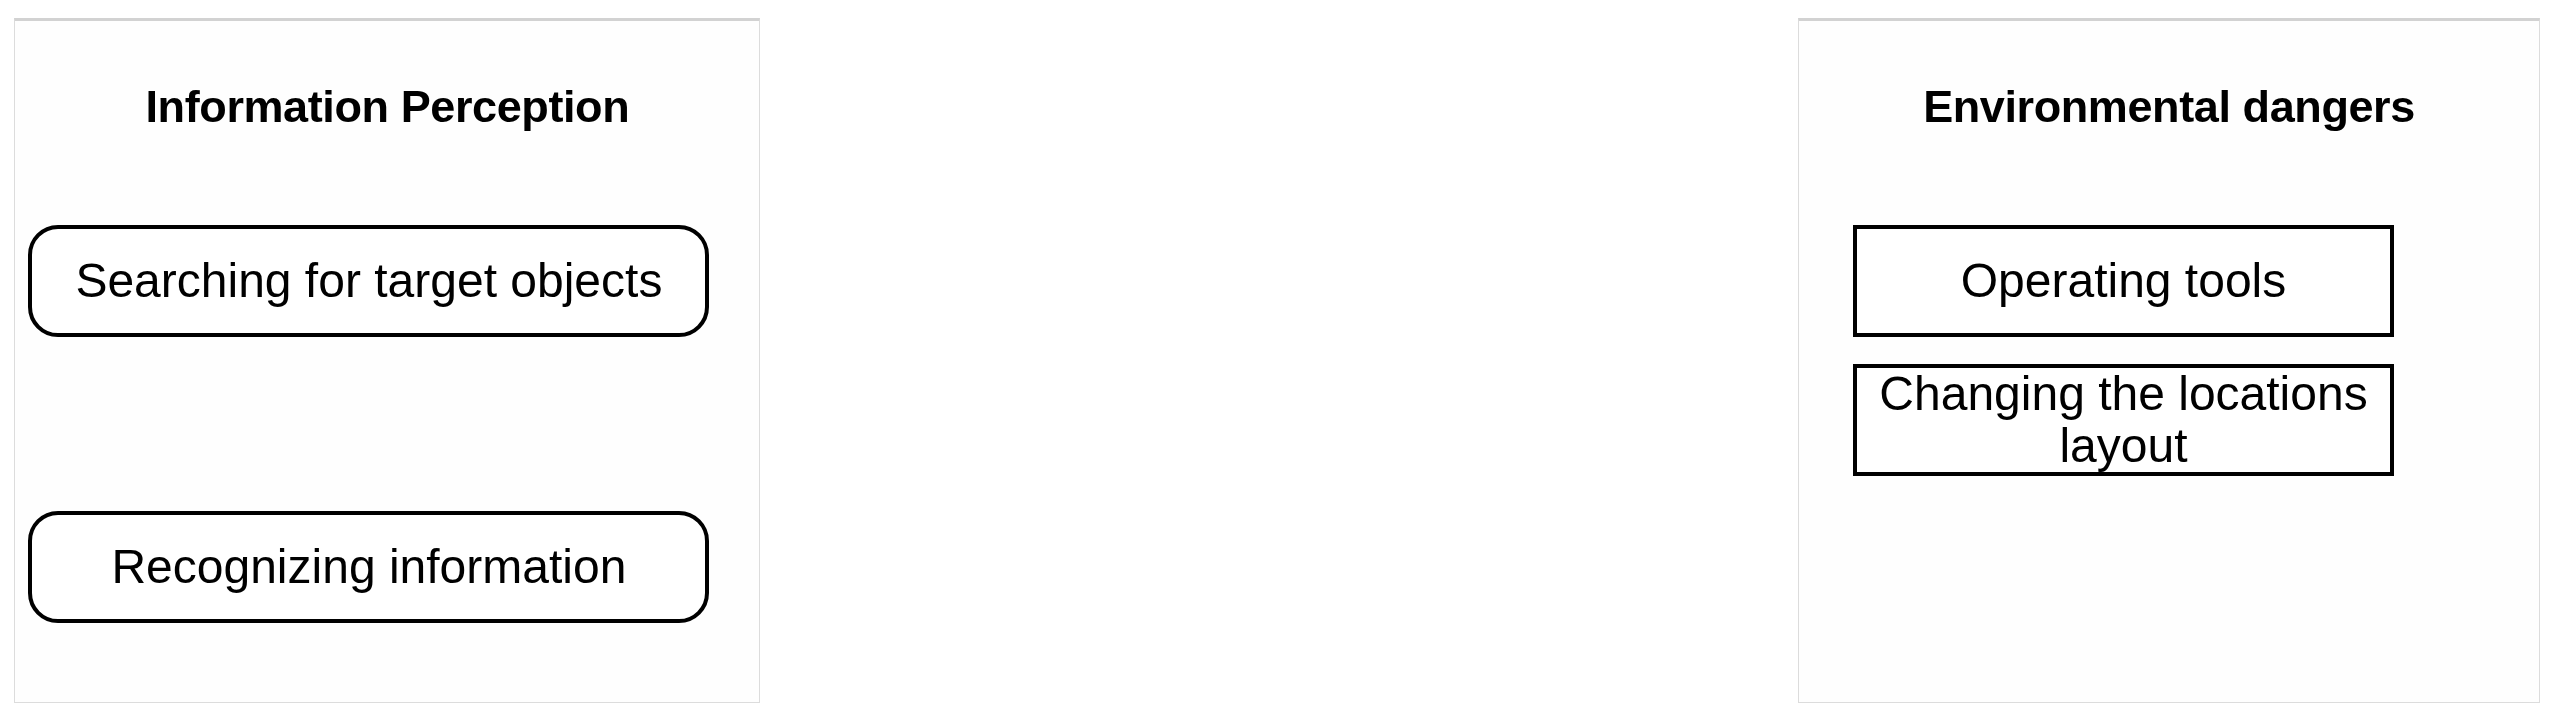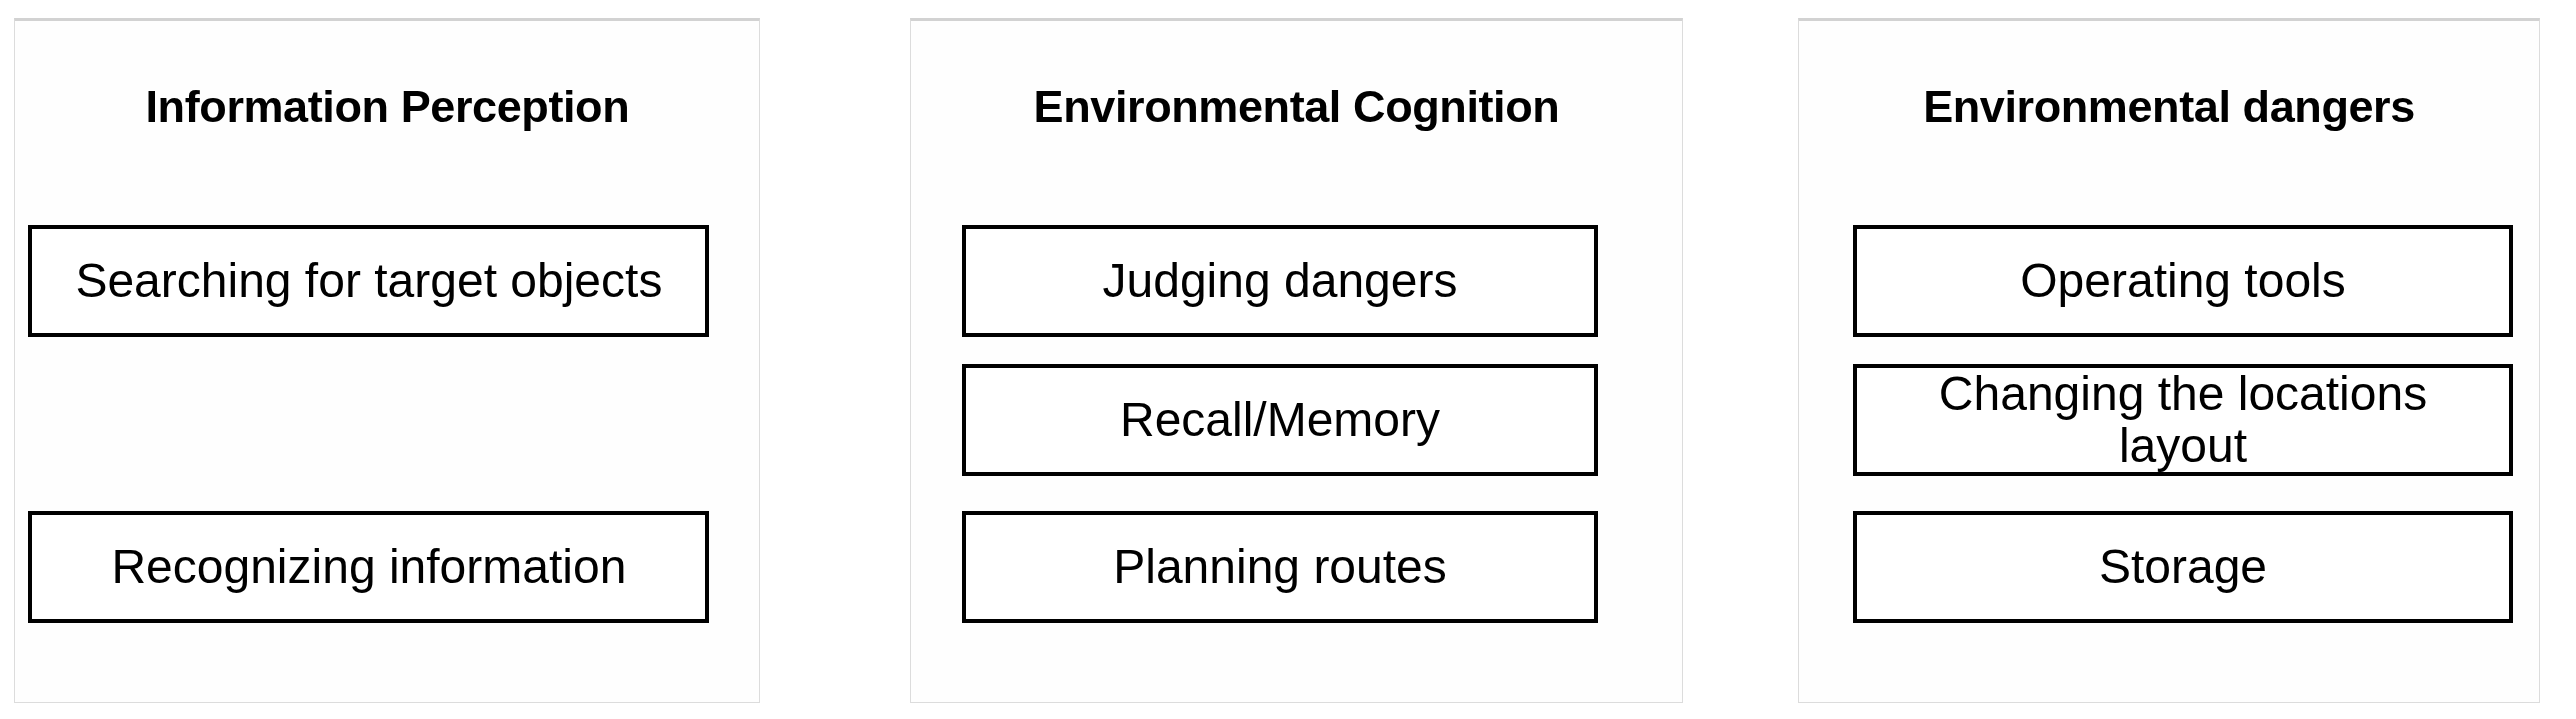--- a/index.html
+++ b/index.html
@@ -53,43 +53,36 @@
     justify-content: center;
     text-align: center;
     font-size: 48px;
     line-height: 1.07;
     padding: 0 19px;
   }
   .r1 { top: 204px; }
   .r2 { top: 343px; }
   .r3 { top: 484px; margin-top: 6px; }
 
-  #panel-1 .box { left: 13px; width: 681px; }
+  #panel-1 .box { left: 13px; width: 681px; border-radius: 30px; }
   #panel-2 .box { left: 51px; width: 636px; }
-  #panel-3 .box { left: 54px; width: 660px; }
+  #panel-3 .box { left: 54px; width: 541px; }
 </style>
 </head>
 <body>
 
 <div id="canvas">
 
   <div class="panel" id="panel-1">
     <div class="panel-title">Information Perception</div>
     <div class="box r1">Searching for target objects</div>
     <div class="box r3">Recognizing information</div>
   </div>
 
-  <div class="panel" id="panel-2">
-    <div class="panel-title">Environmental Cognition</div>
-    <div class="box r1">Judging dangers</div>
-    <div class="box r2">Recall/Memory</div>
-    <div class="box r3">Planning routes</div>
-  </div>
 
   <div class="panel" id="panel-3">
     <div class="panel-title">Environmental dangers</div>
     <div class="box r1">Operating tools</div>
     <div class="box r2">Changing the locations layout</div>
-    <div class="box r3">Storage</div>
   </div>
 
 </div>
 
 
 </body></html>

